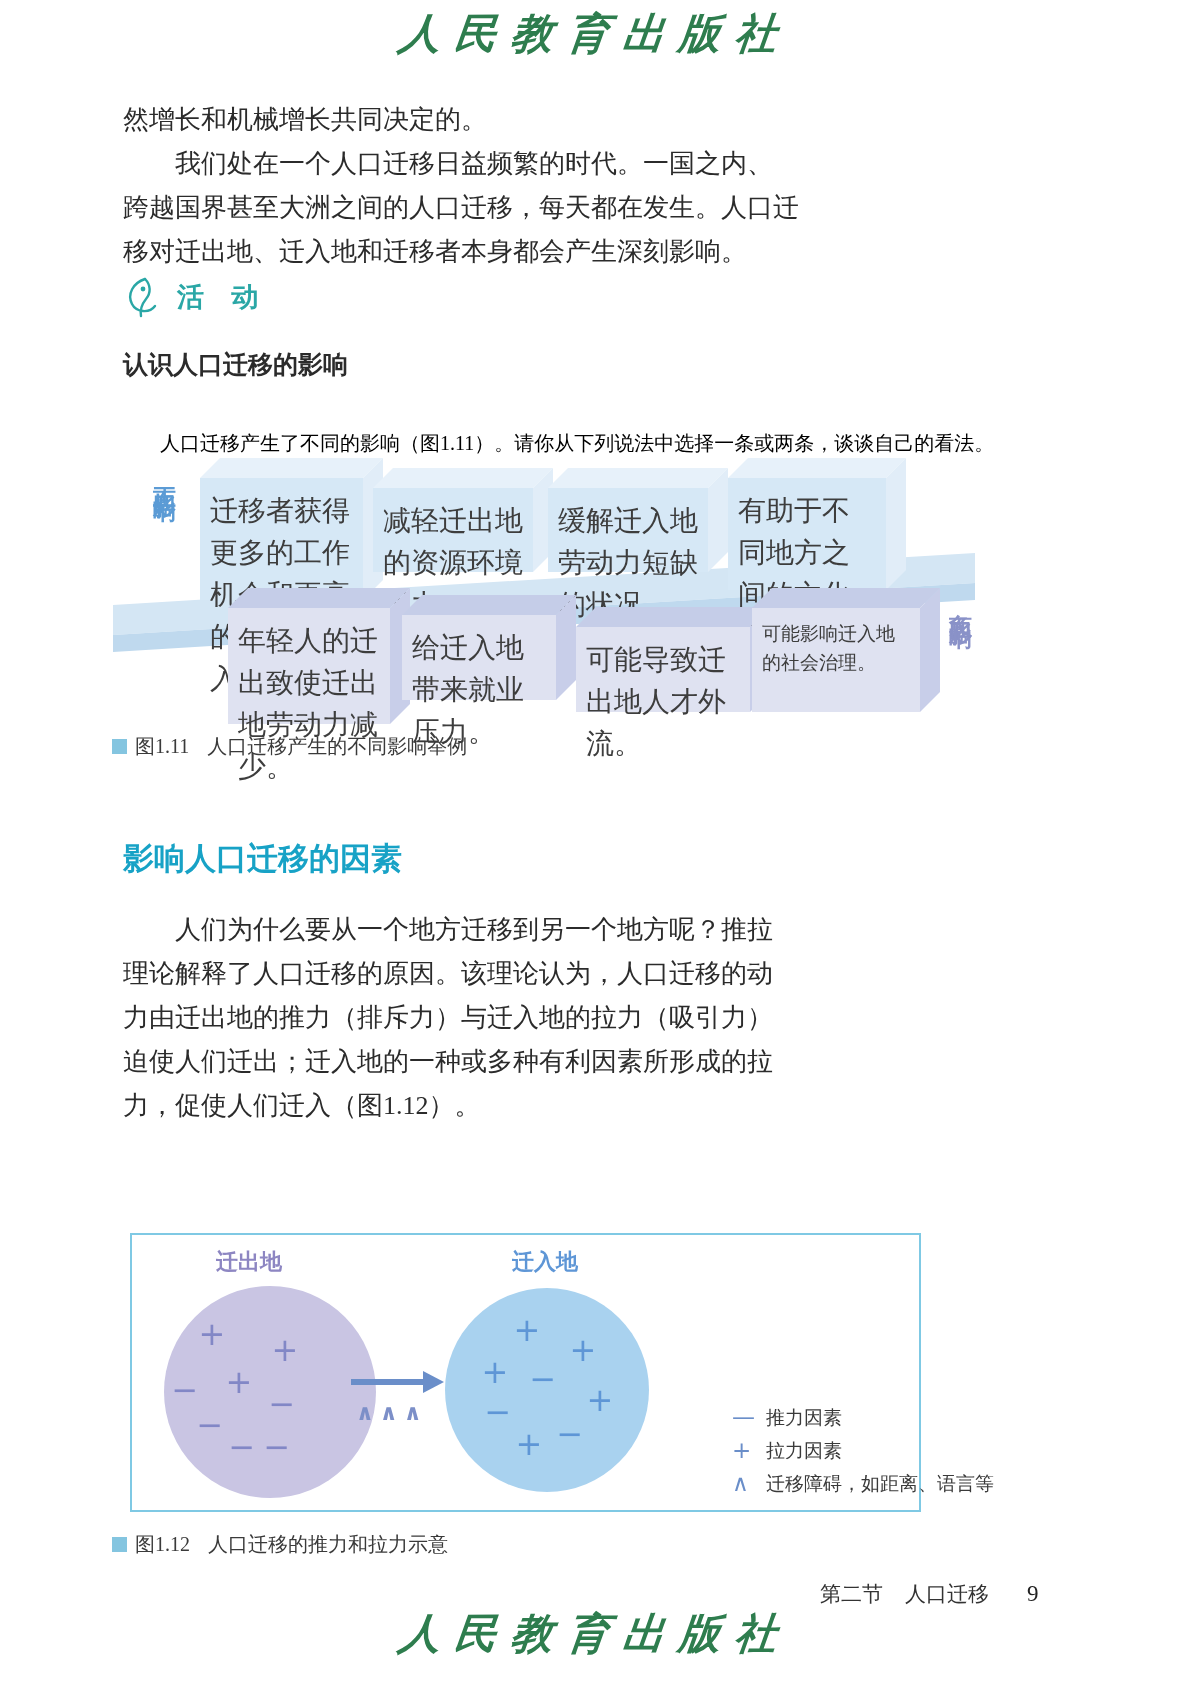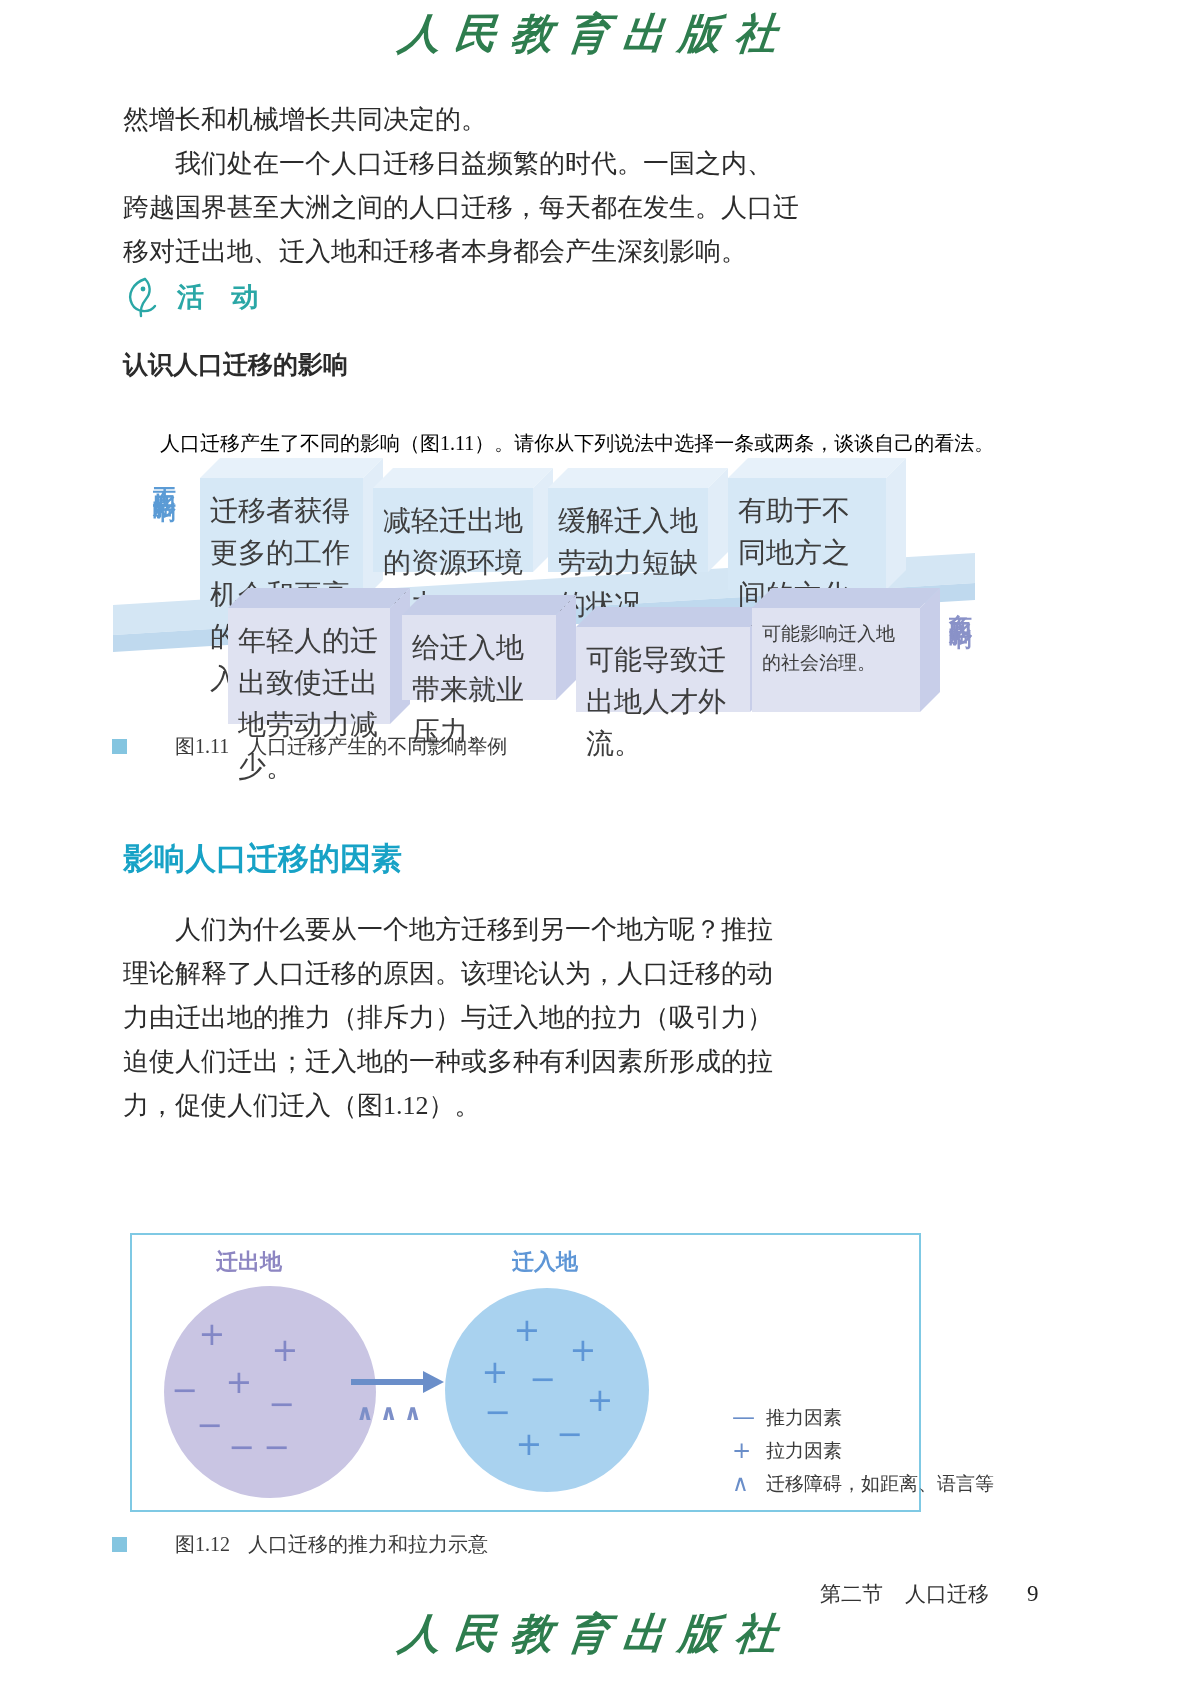--- a/index.html
+++ b/index.html
@@ -29,21 +29,21 @@
   .box3d .btext{position:relative;padding:12px 10px;font-size:28px;line-height:1.5;color:#3d3d3d;}
   .blue{background:#d6e8f6;}
   .blue .ftop{background:#e7f1fa;}
   .blue .fside{background:#e1edf8;}
   .purple{background:#dfe2f1;}
   .purple .ftop{background:#c5cde8;}
   .purple .fside{background:#c8cee9;}
   
   .caption{position:absolute;display:flex;align-items:center;font-size:20px;color:#3a3a3a;white-space:nowrap;}
   .cap-square{width:15px;height:15px;background:#84c5e0;display:inline-block;margin-right:8px;}
-  .cap-fig{margin-right:18px;margin-left:40px;}
+  .cap-fig{margin-right:18px;}
   
   .sec-heading{position:absolute;left:123px;top:838px;font-family:"Liberation Sans",sans-serif;
                font-weight:700;font-size:31px;white-space:nowrap;}
   
   .fig112{position:absolute;left:130px;top:1233px;width:787px;height:275px;border:2px solid #7fc9e4;background:#fff;}
   .areal{position:absolute;font-family:"Liberation Sans",sans-serif;font-weight:700;font-size:22px;white-space:nowrap;}
   .circle{position:absolute;border-radius:50%;}
   .sym{position:absolute;transform:translate(-50%,-50%);font-family:"DejaVu Sans",sans-serif;
        font-size:32px;font-weight:400;line-height:1;}
   .sym.o{color:#8287c6;}

